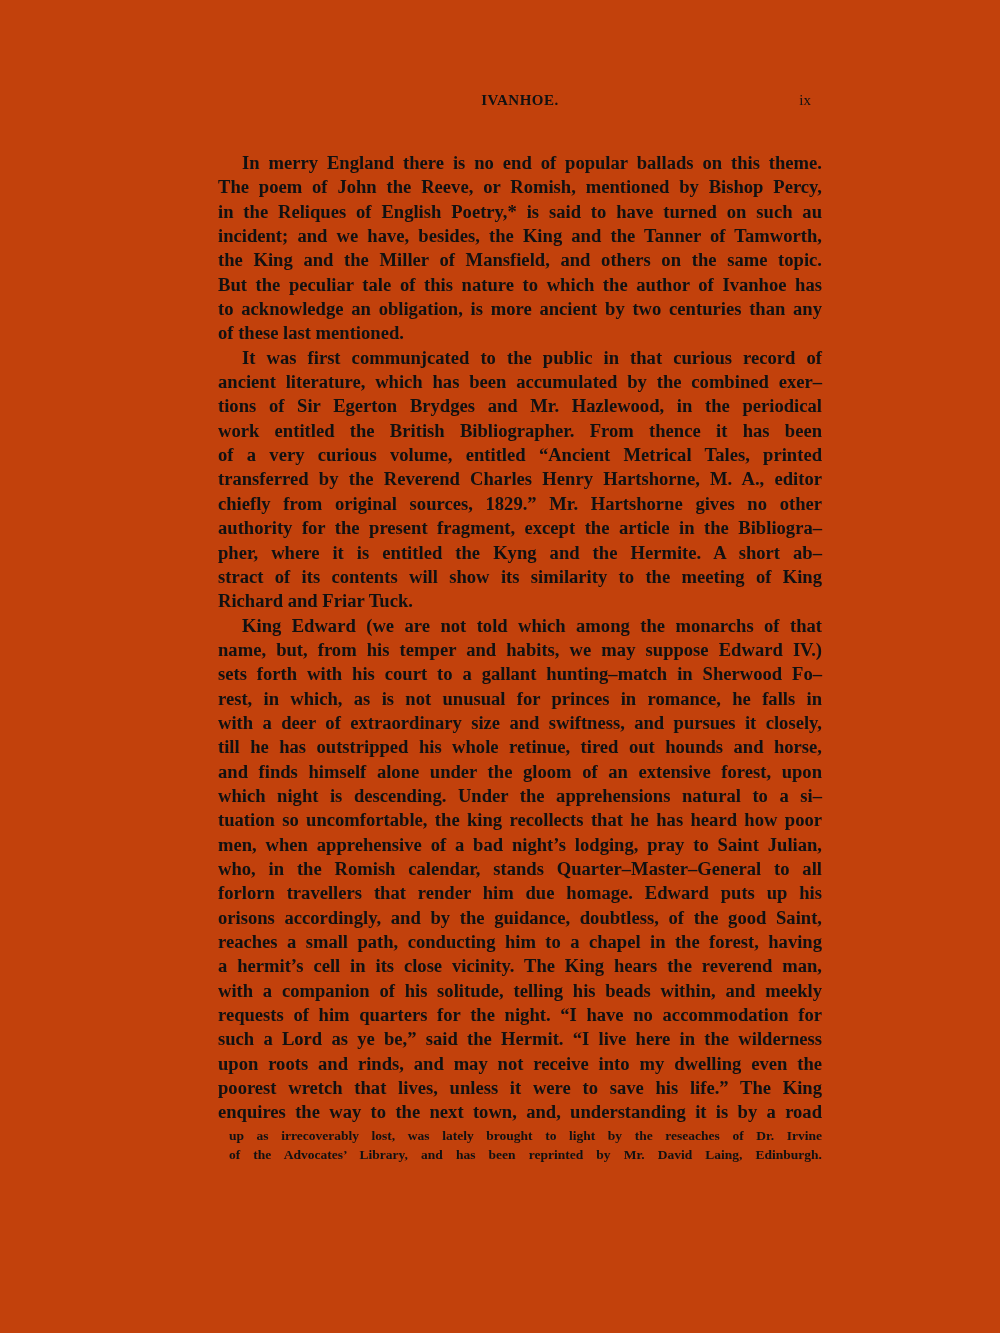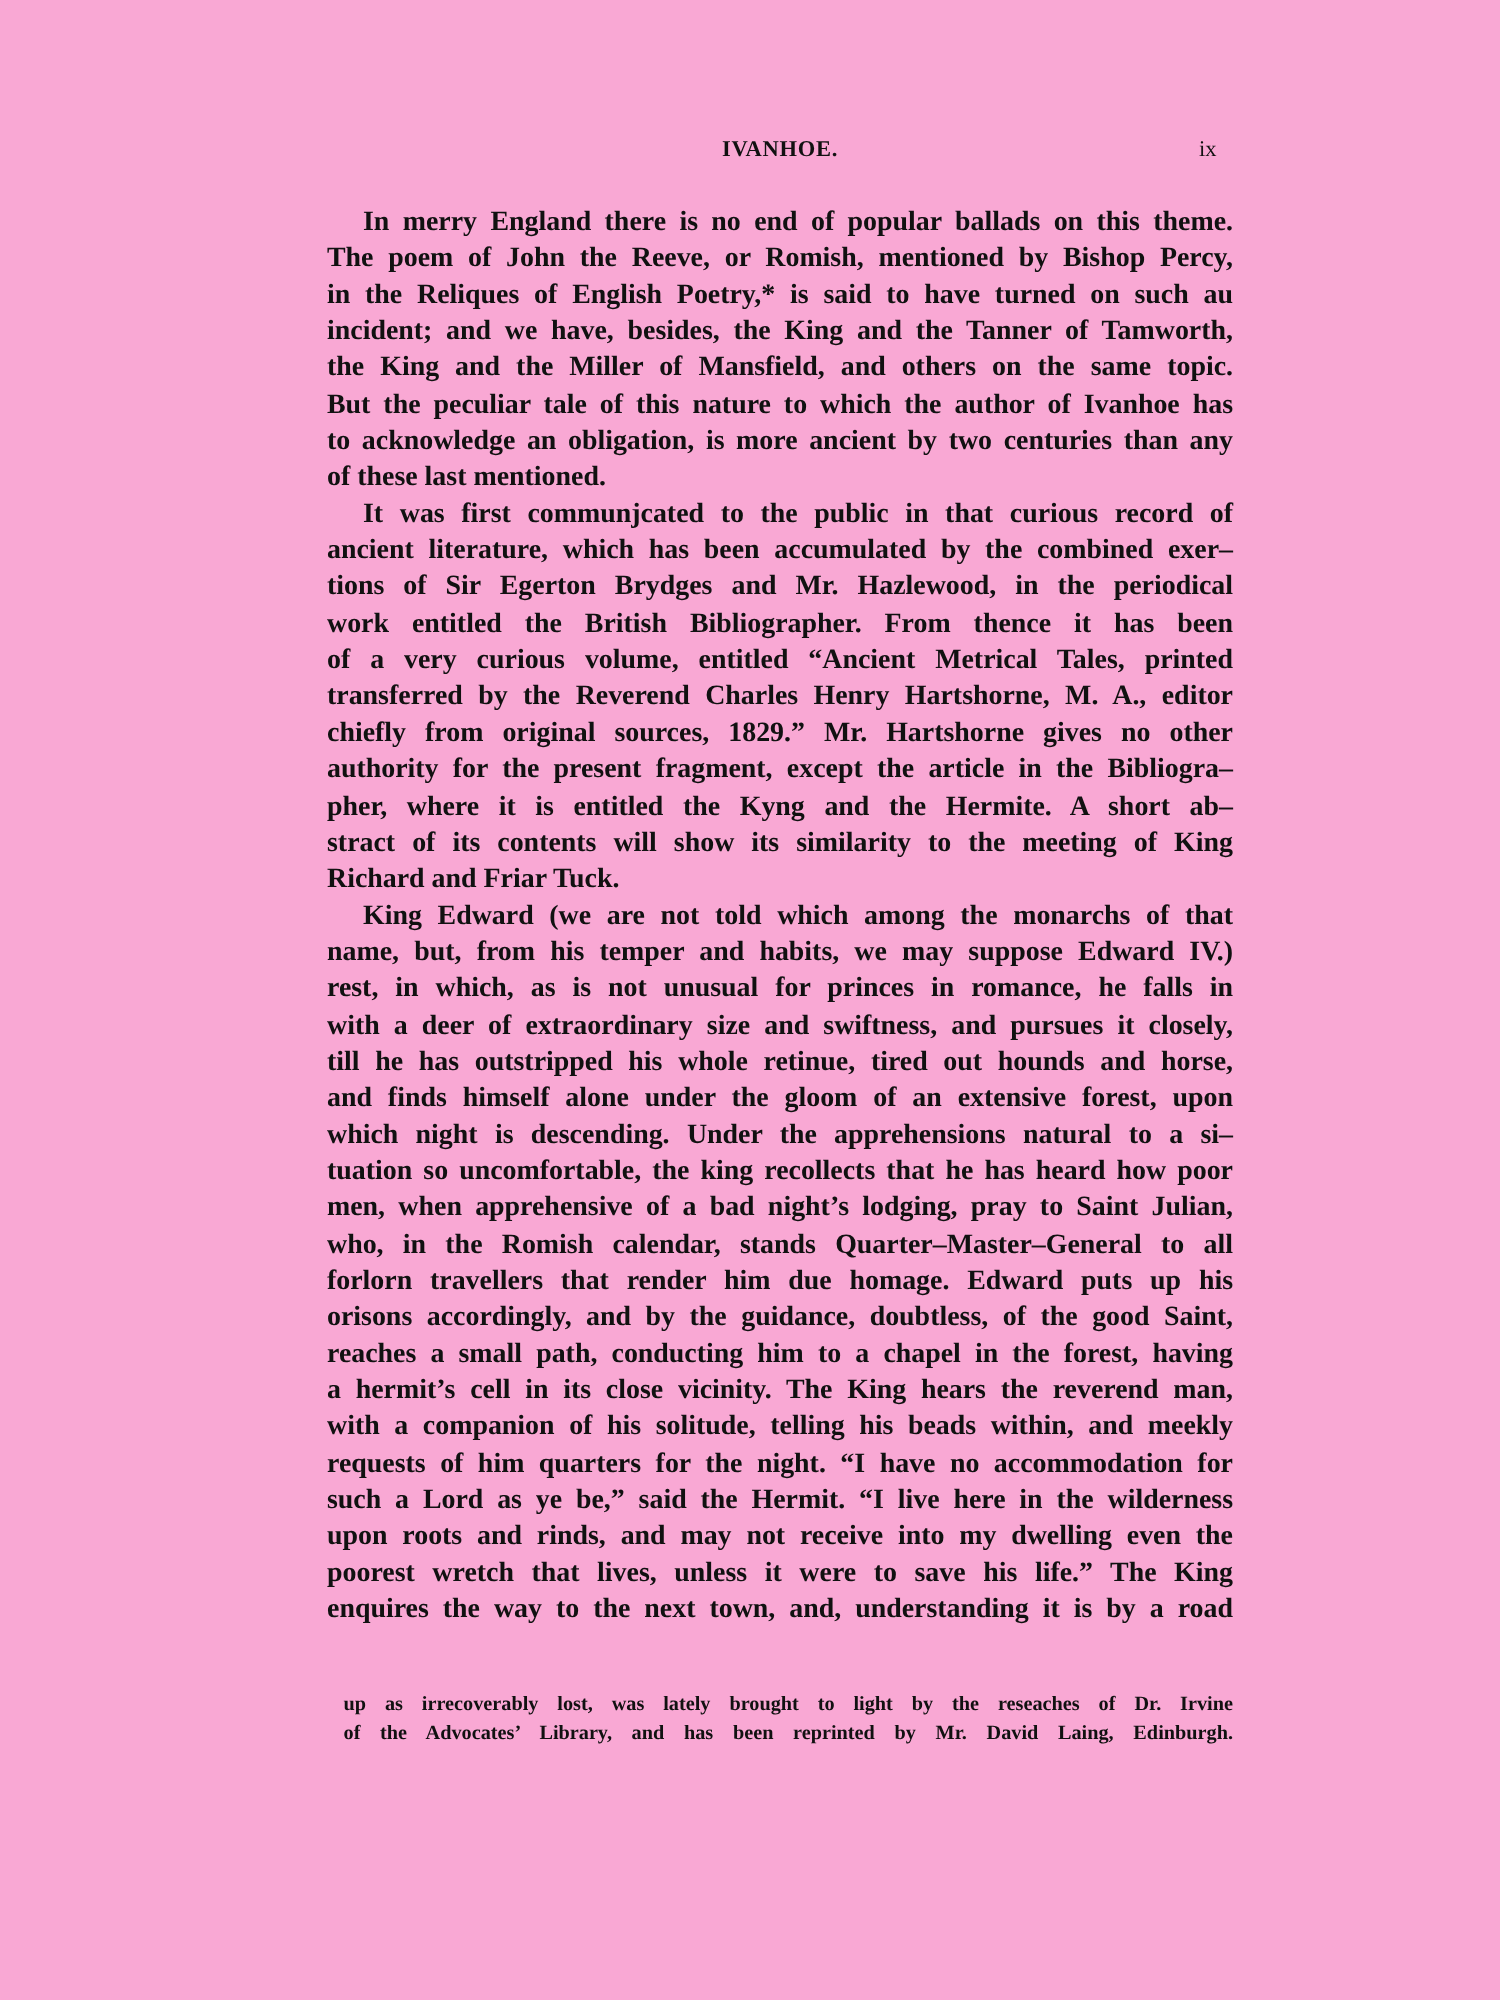--- a/index.html
+++ b/index.html
@@ -1,21 +1,21 @@
 <!DOCTYPE html>
 <html><head>
 <meta charset="utf-8">
 <style>
   html, body { margin: 0; padding: 0; background: #ffffff; }
   body { width: 1000px; height: 1333px; position: relative; overflow: hidden; }
-  .page { position: absolute; left: 0; top: 0; width: 1000px; height: 1333px; background: #f9a8d4; }
+  .page { position: absolute; left: 0; top: 0; width: 1000px; height: 1333px; background: #c2410c; }
   .running-head { position: absolute; top: 90px; left: 218px; width: 604px; height: 22px; font-family: "Liberation Serif", serif; color: #111; }
   .running-title { position: absolute; left: 0; right: 0; text-align: center; font-size: 15px; font-weight: bold; letter-spacing: 0.5px; top: 2px; }
   .page-number { position: absolute; right: 11px; top: 2px; font-size: 15px; font-weight: normal; }
-  .body-text { position: absolute; left: 218px; top: 136px; width: 604px; font-family: "Liberation Serif", serif; font-size: 18.6px; line-height: 24.35px; color: #111; font-weight: bold; }
+  .body-text { position: absolute; left: 218px; top: 151px; width: 604px; font-family: "Liberation Serif", serif; font-size: 18.6px; line-height: 24.35px; color: #111; font-weight: bold; }
   .line { display: block; white-space: nowrap; text-align: justify; text-align-last: justify; height: 24.35px; overflow: visible; }
   .line.last { text-align-last: left; }
   .line.indent { padding-left: 24px; }
   .footnotes { position: absolute; left: 218px; top: 1126px; width: 604px; font-family: "Liberation Serif", serif; font-size: 13.5px; line-height: 19px; color: #111; font-weight: bold; }
   .fn-line { display: block; white-space: nowrap; text-align: justify; text-align-last: justify; margin-left: 11px; }
   .fn-line.last { text-align-last: left; padding-left: 12px; }
 </style>
 </head>
 <body>
 
@@ -45,20 +45,21 @@
       <span class="line">transferred by the Reverend Charles Henry Hartshorne, M. A., editor</span>
       <span class="line">chiefly from original sources, 1829.” Mr. Hartshorne gives no other</span>
       <span class="line">authority for the present fragment, except the article in the Bibliogra–</span>
       <span class="line">pher, where it is entitled the Kyng and the Hermite. A short ab–</span>
       <span class="line">stract of its contents will show its similarity to the meeting of King</span>
       <span class="line last">Richard and Friar Tuck.</span>
     </div>
     <div>
       <span class="line indent">King Edward (we are not told which among the monarchs of that</span>
       <span class="line">name, but, from his temper and habits, we may suppose Edward IV.)</span>
+      <span class="line">sets forth with his court to a gallant hunting–match in Sherwood Fo–</span>
       <span class="line">rest, in which, as is not unusual for princes in romance, he falls in</span>
       <span class="line">with a deer of extraordinary size and swiftness, and pursues it closely,</span>
       <span class="line">till he has outstripped his whole retinue, tired out hounds and horse,</span>
       <span class="line">and finds himself alone under the gloom of an extensive forest, upon</span>
       <span class="line">which night is descending. Under the apprehensions natural to a si–</span>
       <span class="line">tuation so uncomfortable, the king recollects that he has heard how poor</span>
       <span class="line">men, when apprehensive of a bad night’s lodging, pray to Saint Julian,</span>
       <span class="line">who, in the Romish calendar, stands Quarter–Master–General to all</span>
       <span class="line">forlorn travellers that render him due homage. Edward puts up his</span>
       <span class="line">orisons accordingly, and by the guidance, doubtless, of the good Saint,</span>

